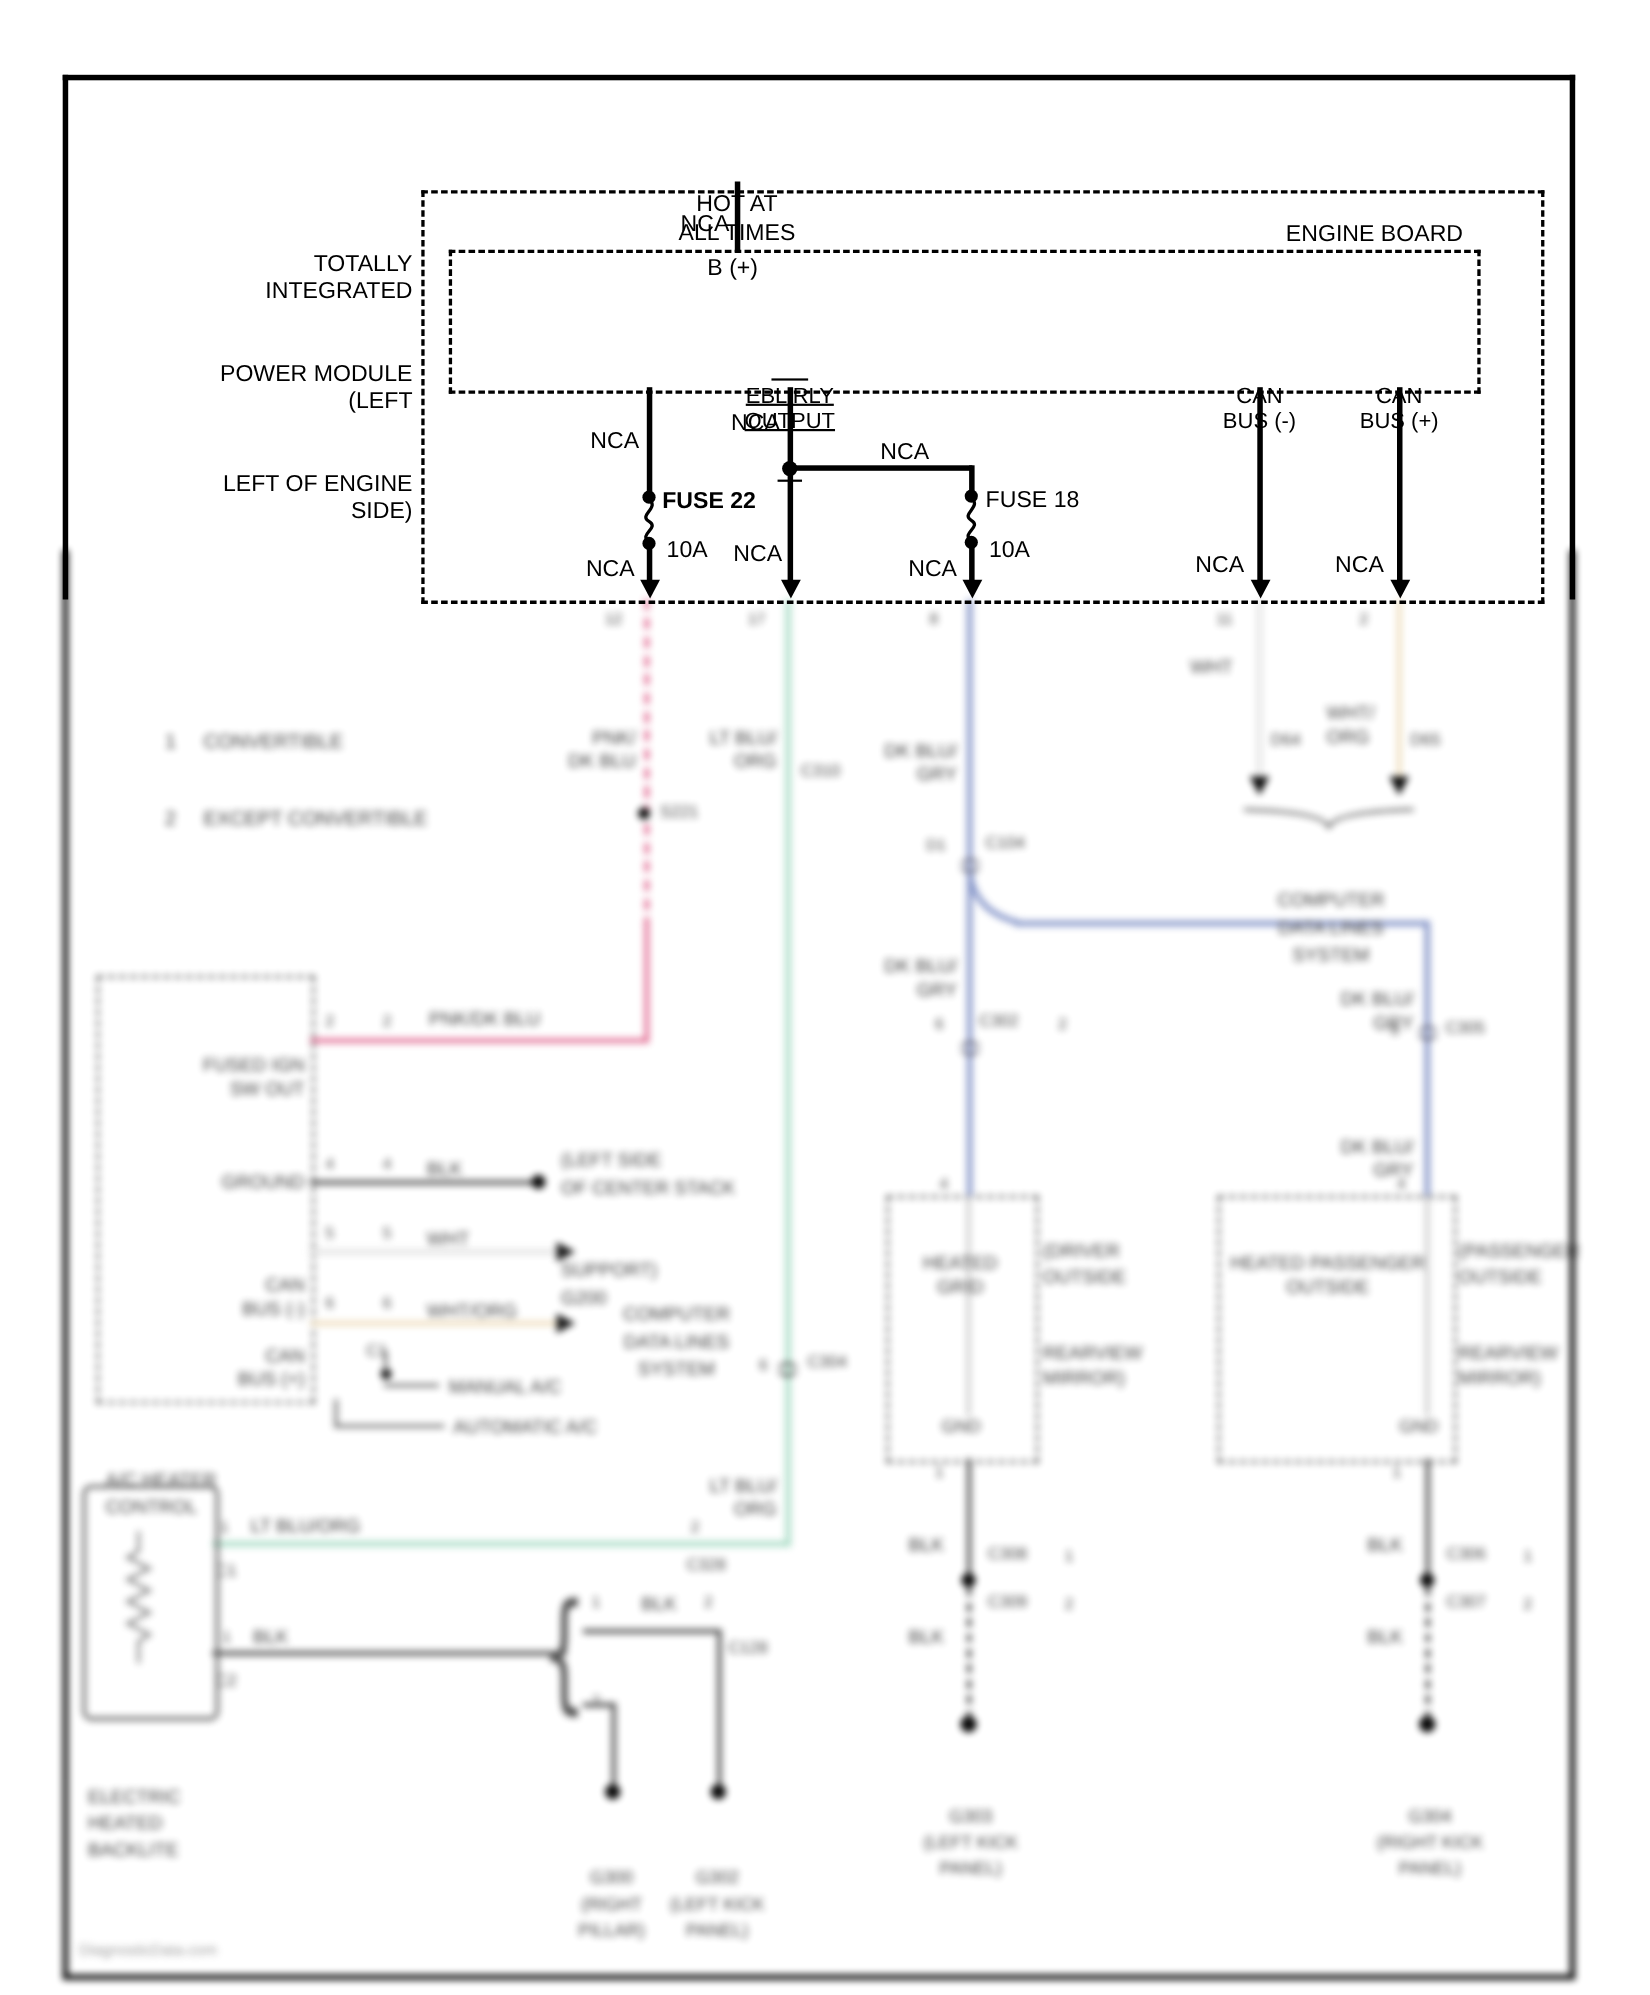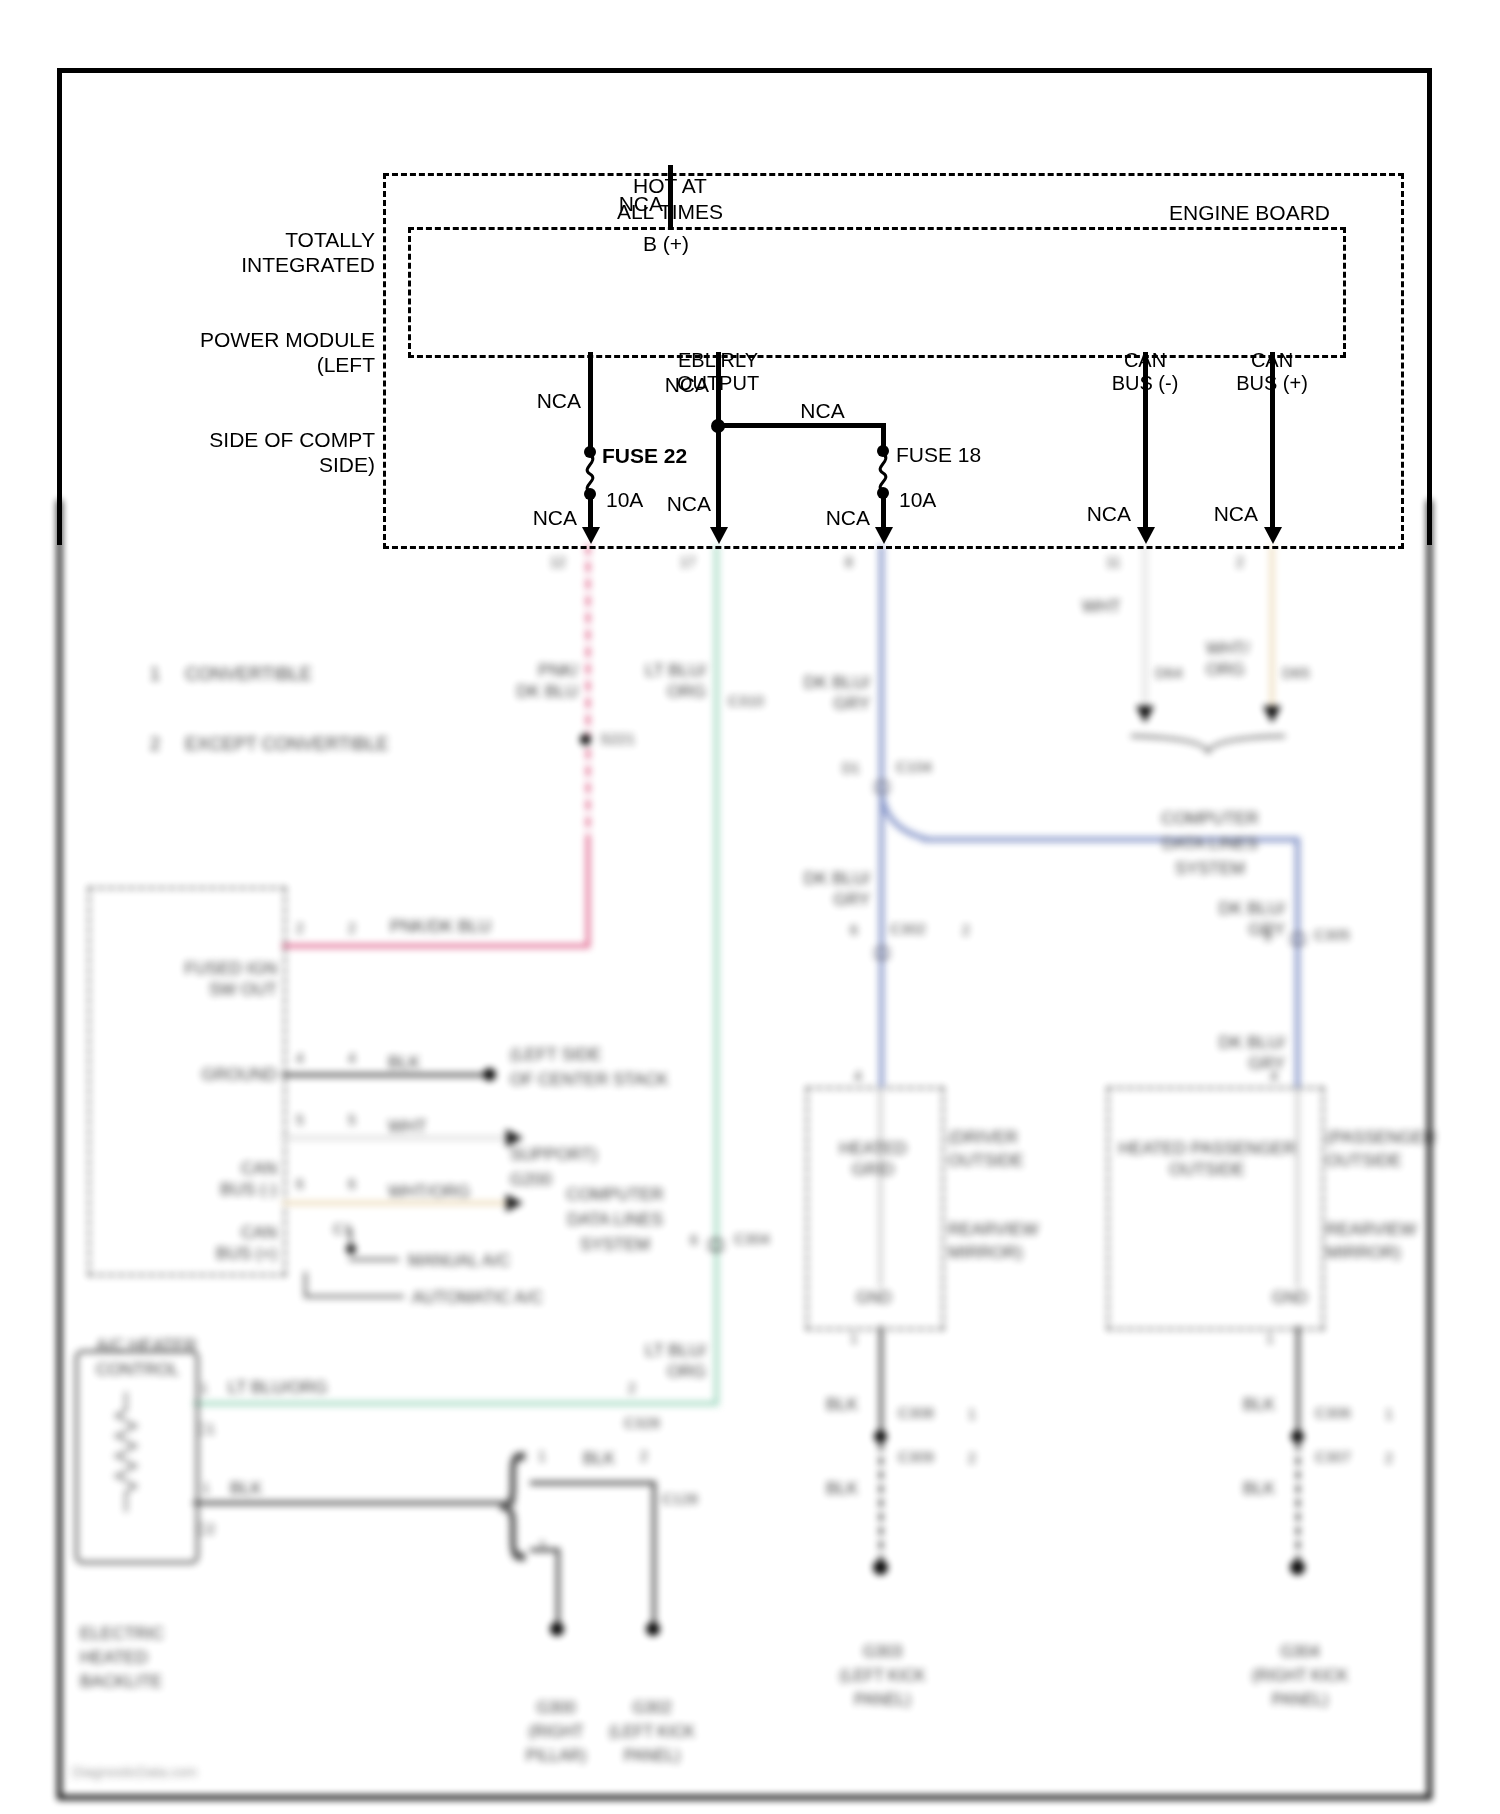--- a/index.html
+++ b/index.html
@@ -278,32 +278,32 @@
     <div class="abs" style="left:57px;top:68px;width:1375px;height:5px;background:#000;"></div>
     <div class="abs" style="left:57px;top:68px;width:5px;height:477px;background:#000;"></div>
     <div class="abs" style="left:1427px;top:68px;width:5px;height:477px;background:#000;"></div>
 
     <div class="dashbox" style="left:383px;top:173px;width:1015px;height:370px;"></div>
     <div class="dashbox" style="left:408px;top:227px;width:932px;height:125px;"></div>
 
     <div class="lbl r" style="left:160px;top:177px;width:215px;">
       <div>TOTALLY</div><div>INTEGRATED</div>
       <div>POWER MODULE</div><div>(LEFT</div>
-      <div>SIDE OF COMPT</div><div>SIDE)</div>
+      <div>LEFT OF ENGINE</div><div>SIDE)</div>
     </div>
     <div class="lbl c" style="left:595px;top:121px;width:150px;line-height:26px;">
       <div>HOT AT</div><div>ALL TIMES</div>
     </div>
     <div class="lbl r" style="left:1130px;top:200px;width:200px;">ENGINE BOARD</div>
 
     <div class="wv" style="left:668px;top:165px;width:5px;height:64px;"></div>
     <div class="lbl r" style="left:598px;top:191px;width:65px;">NCA</div>
     <div class="lbl" style="left:643px;top:231px;">B (+)</div>
 
-    <div class="lbl c s20" style="left:658px;top:303px;width:120px;">
+    <div class="lbl c s20" style="left:658px;top:303px;width:120px;text-decoration:underline;">
       <div>EBL RLY</div><div>OUTPUT</div>
     </div>
     <div class="lbl c s20" style="left:1085px;top:303px;width:120px;">
       <div>CAN</div><div>BUS (-)</div>
     </div>
     <div class="lbl c s20" style="left:1212px;top:303px;width:120px;">
       <div>CAN</div><div>BUS (+)</div>
     </div>
 
     <div class="wv" style="left:588px;top:352px;width:5px;height:96px;"></div>

